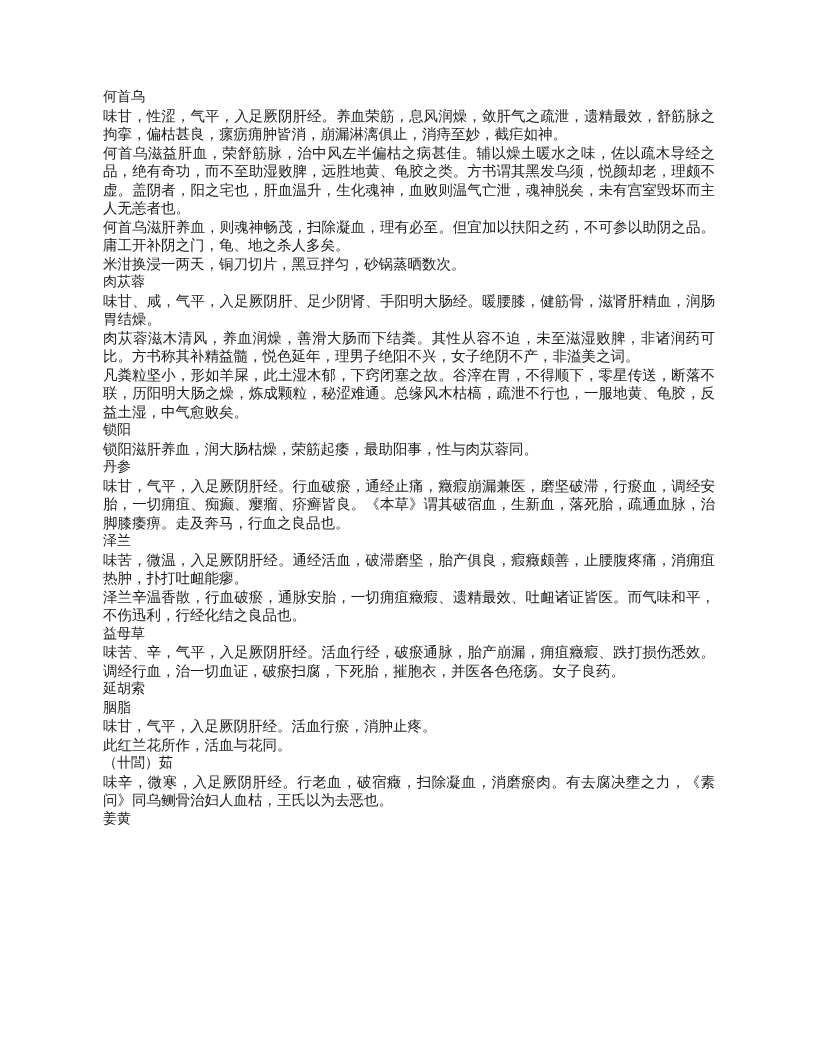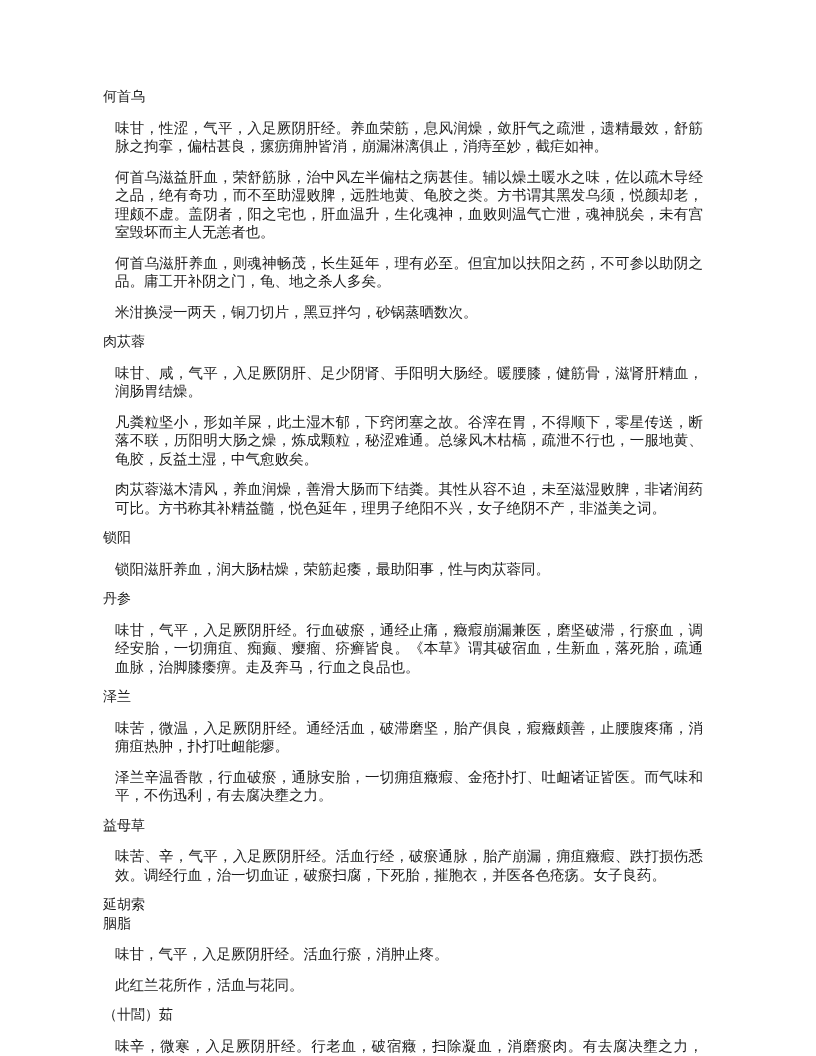--- a/index.html
+++ b/index.html
@@ -29,46 +29,46 @@
     letter-spacing: 0;
   }
   .herb-name {
     margin: 0;
     padding: 0;
     font-weight: normal;
     font-size: 14px;
     line-height: 18.5px;
   }
   .para {
-    margin: 12px;
+    margin: 0;
     padding: 0;
     text-indent: 0;
   }
 </style>
 </head>
 <body>
 
 <div class="page">
   <div class="doc-body" id="doc-body" style="color: rgb(28, 28, 28);">
       <div class="herb-name">何首乌</div>
       <p class="para">味甘，性涩，气平，入足厥阴肝经。养血荣筋，息风润燥，敛肝气之疏泄，遗精最效，舒筋脉之拘挛，偏枯甚良，瘰疬痈肿皆消，崩漏淋漓俱止，消痔至妙，截疟如神。</p>
       <p class="para">何首乌滋益肝血，荣舒筋脉，治中风左半偏枯之病甚佳。辅以燥土暖水之味，佐以疏木导经之品，绝有奇功，而不至助湿败脾，远胜地黄、龟胶之类。方书谓其黑发乌须，悦颜却老，理颇不虚。盖阴者，阳之宅也，肝血温升，生化魂神，血败则温气亡泄，魂神脱矣，未有宫室毁坏而主人无恙者也。</p>
-      <p class="para">何首乌滋肝养血，则魂神畅茂，长生延年，理有必至。但宜加以扶阳之药，不可参以助阴之品。庸工开补阴之门，龟、地之杀人多矣。</p>
+      <p class="para">何首乌滋肝养血，则魂神畅茂，扫除凝血，理有必至。但宜加以扶阳之药，不可参以助阴之品。庸工开补阴之门，龟、地之杀人多矣。</p>
       <p class="para">米泔换浸一两天，铜刀切片，黑豆拌匀，砂锅蒸晒数次。</p>
       <div class="herb-name">肉苁蓉</div>
       <p class="para">味甘、咸，气平，入足厥阴肝、足少阴肾、手阳明大肠经。暖腰膝，健筋骨，滋肾肝精血，润肠胃结燥。</p>
+      <p class="para">肉苁蓉滋木清风，养血润燥，善滑大肠而下结粪。其性从容不迫，未至滋湿败脾，非诸润药可比。方书称其补精益髓，悦色延年，理男子绝阳不兴，女子绝阴不产，非溢美之词。</p>
       <p class="para">凡粪粒坚小，形如羊屎，此土湿木郁，下窍闭塞之故。谷滓在胃，不得顺下，零星传送，断落不联，历阳明大肠之燥，炼成颗粒，秘涩难通。总缘风木枯槁，疏泄不行也，一服地黄、龟胶，反益土湿，中气愈败矣。</p>
-      <p class="para">肉苁蓉滋木清风，养血润燥，善滑大肠而下结粪。其性从容不迫，未至滋湿败脾，非诸润药可比。方书称其补精益髓，悦色延年，理男子绝阳不兴，女子绝阴不产，非溢美之词。</p>
       <div class="herb-name">锁阳</div>
       <p class="para">锁阳滋肝养血，润大肠枯燥，荣筋起痿，最助阳事，性与肉苁蓉同。</p>
       <div class="herb-name">丹参</div>
       <p class="para">味甘，气平，入足厥阴肝经。行血破瘀，通经止痛，癥瘕崩漏兼医，磨坚破滞，行瘀血，调经安胎，一切痈疽、痴癫、瘿瘤、疥癣皆良。《本草》谓其破宿血，生新血，落死胎，疏通血脉，治脚膝痿痹。走及奔马，行血之良品也。</p>
       <div class="herb-name">泽兰</div>
       <p class="para">味苦，微温，入足厥阴肝经。通经活血，破滞磨坚，胎产俱良，瘕癥颇善，止腰腹疼痛，消痈疽热肿，扑打吐衄能瘳。</p>
-      <p class="para">泽兰辛温香散，行血破瘀，通脉安胎，一切痈疽癥瘕、金疮扑打、吐衄诸证皆医。而气味和平，不伤迅利，有去腐决壅之力。</p>
+      <p class="para">泽兰辛温香散，行血破瘀，通脉安胎，一切痈疽癥瘕、遗精最效、吐衄诸证皆医。而气味和平，不伤迅利，行经化结之良品也。</p>
       <div class="herb-name">益母草</div>
       <p class="para">味苦、辛，气平，入足厥阴肝经。活血行经，破瘀通脉，胎产崩漏，痈疽癥瘕、跌打损伤悉效。调经行血，治一切血证，破瘀扫腐，下死胎，摧胞衣，并医各色疮疡。女子良药。</p>
       <div class="herb-name">延胡索</div>
       <div class="herb-name">胭脂</div>
       <p class="para">味甘，气平，入足厥阴肝经。活血行瘀，消肿止疼。</p>
       <p class="para">此红兰花所作，活血与花同。</p>
       <div class="herb-name">（卄閭）茹</div>
       <p class="para">味辛，微寒，入足厥阴肝经。行老血，破宿癥，扫除凝血，消磨瘀肉。有去腐决壅之力，《素问》同乌鲗骨治妇人血枯，王氏以为去恶也。</p>
       <div class="herb-name">姜黄</div>
     </div>

